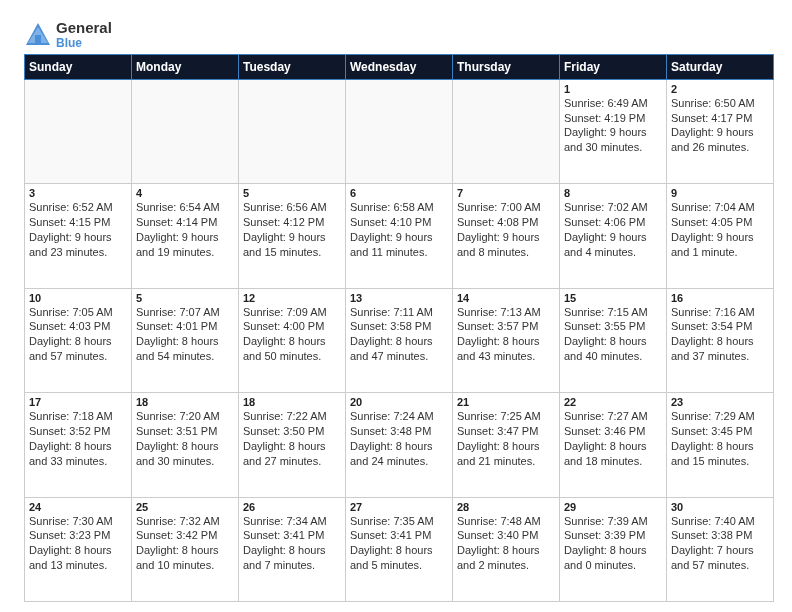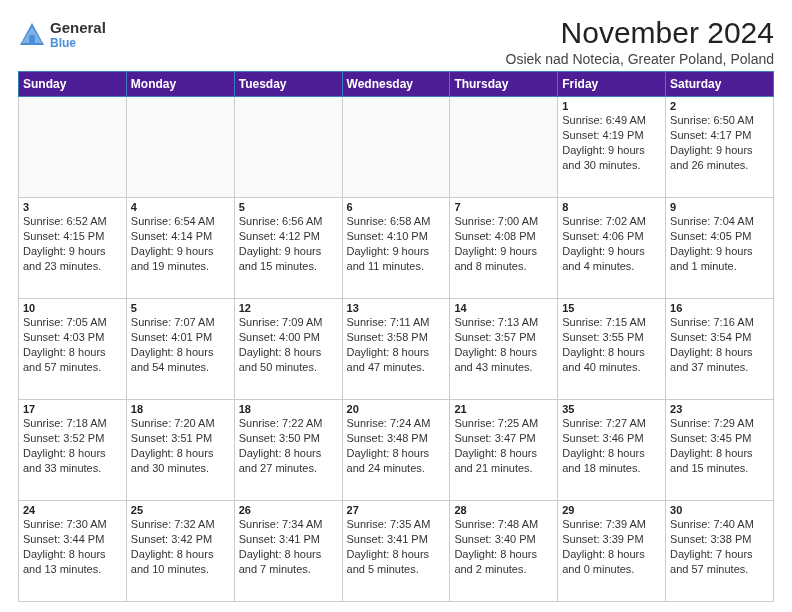--- a/index.html
+++ b/index.html
@@ -6,21 +6,21 @@
     body {
       width: 792px;
       height: 612px;
       font-family: Arial, sans-serif;
       background: #fff;
       overflow: hidden;
     }
     .page {
       width: 792px;
       height: 612px;
-      padding: 16px 18px 10px 18px;
+      padding: 16px 18px 10px 24px;
       display: flex;
       flex-direction: column;
     }
     .header-row {
       display: flex;
       align-items: flex-start;
       justify-content: space-between;
       margin-bottom: 4px;
     }
     .logo {
@@ -62,21 +62,21 @@
       color: #444;
       margin-top: 2px;
     }
     .calendar {
       flex: 1;
       border-collapse: collapse;
       width: 100%;
       table-layout: fixed;
     }
     .calendar th {
-      background: #4c1d95;
+      background: #0f172a;
       color: #fff;
       font-size: 12px;
       font-weight: bold;
       padding: 5px 4px;
       text-align: left;
       border: 1px solid #3a7fc1;
     }
     .calendar td {
       border: 1px solid #ccc;
       vertical-align: top;
@@ -112,24 +112,20 @@
       <svg class="logo-icon" viewBox="0 0 28 28">
         <polygon points="14,2 26,24 2,24" fill="#4a90d9"></polygon>
         <polygon points="14,6 24,22 4,22" fill="#fff" opacity="0.3"></polygon>
         <rect x="11" y="14" width="6" height="8" fill="#4a90d9"></rect>
       </svg>
       <div class="logo-text">
         <span class="logo-general">General</span>
         <span class="logo-blue">Blue</span>
       </div>
     </div>
-    <div class="title-block">
-      <div class="month-title">November 2024</div>
-      <div class="location-title">Osiek nad Notecia, Greater Poland, Poland</div>
-    </div>
   </div>
 
   <table class="calendar">
     <thead>
       <tr>
         <th>Sunday</th>
         <th>Monday</th>
         <th>Tuesday</th>
         <th>Wednesday</th>
         <th>Thursday</th>
@@ -291,39 +287,39 @@
 and 24 minutes.</div>
           </td>
           <td>
             <span class="day-num">21</span>
             <div class="day-info">Sunrise: 7:25 AM
 Sunset: 3:47 PM
 Daylight: 8 hours
 and 21 minutes.</div>
           </td>
           <td>
-            <span class="day-num">35</span>
+            <span class="day-num">22</span>
             <div class="day-info">Sunrise: 7:27 AM
 Sunset: 3:46 PM
 Daylight: 8 hours
 and 18 minutes.</div>
           </td>
           <td>
             <span class="day-num">23</span>
             <div class="day-info">Sunrise: 7:29 AM
 Sunset: 3:45 PM
 Daylight: 8 hours
 and 15 minutes.</div>
           </td>
         </tr>
         <tr>
           <td>
             <span class="day-num">24</span>
             <div class="day-info">Sunrise: 7:30 AM
-Sunset: 3:44 PM
+Sunset: 3:23 PM
 Daylight: 8 hours
 and 13 minutes.</div>
           </td>
           <td>
             <span class="day-num">25</span>
             <div class="day-info">Sunrise: 7:32 AM
 Sunset: 3:42 PM
 Daylight: 8 hours
 and 10 minutes.</div>
           </td>

